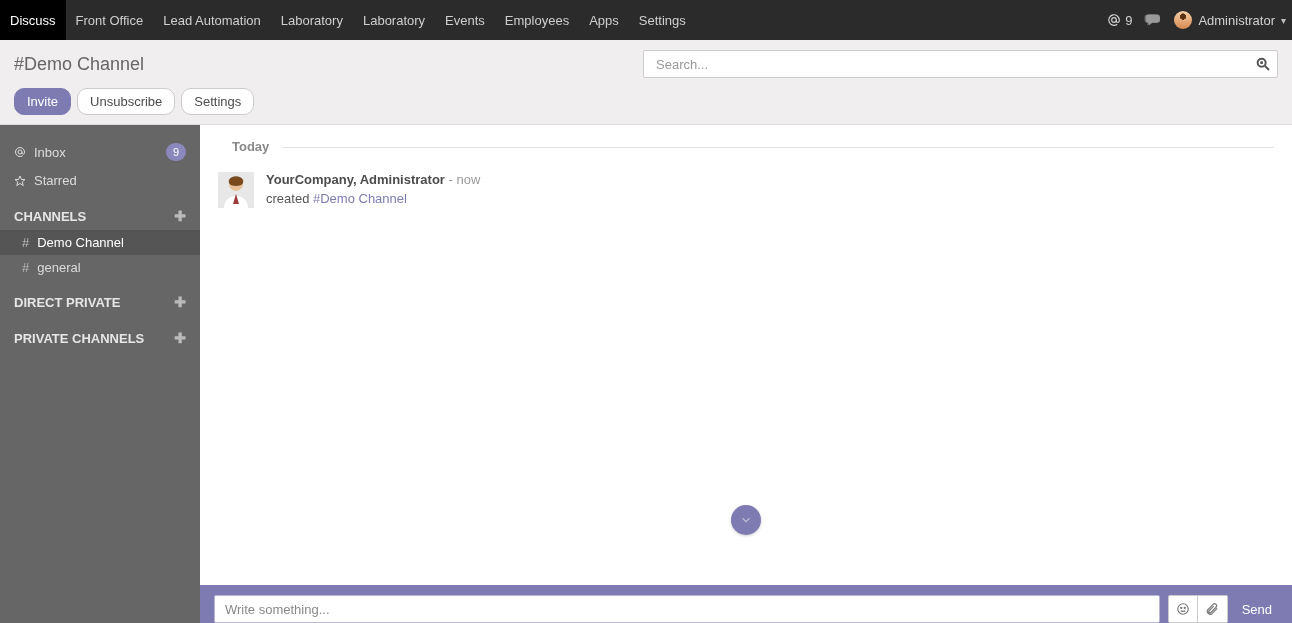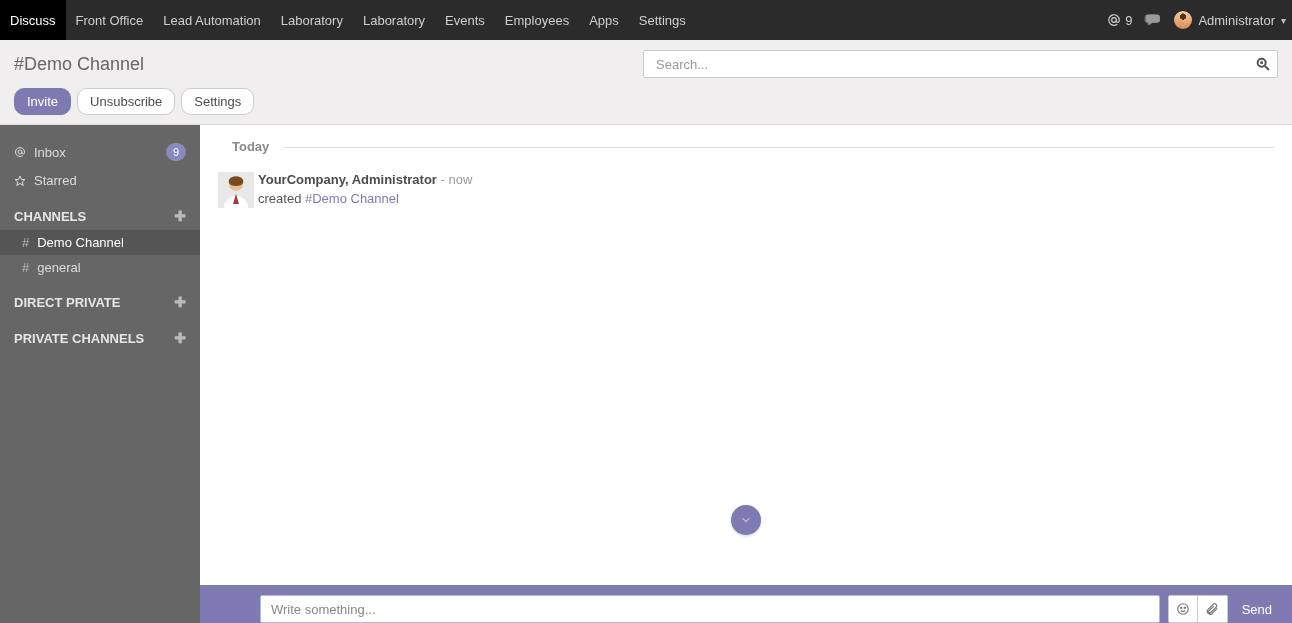--- a/index.html
+++ b/index.html
@@ -174,21 +174,21 @@
     border-top: 1px solid #e0e0e0;
   }
   .date-sep span {
     position: relative;
     background: #fff;
     padding: 0 14px;
     color: #8a8a8a;
     font-weight: bold;
     font-size: 13px;
   }
-  .msg { display: flex; gap: 4px; }
+  .msg { display: flex; gap: 12px; }
   .msg-avatar {
     width: 36px; height: 36px; border-radius: 2px;
     background: linear-gradient(#ead1bb, #d3a678);
     position: relative;
     overflow: hidden;
   }
   .msg-avatar svg { width: 36px; height: 36px; display:block; }
   .msg-body { font-size: 13px; }
   .msg-author { font-weight: bold; color: #4c4c4c; }
   .msg-time { color: #9a9a9a; }
@@ -213,21 +213,20 @@
     display: flex; align-items: center; gap: 8px;
   }
   .composer input {
     flex: 1;
     height: 28px;
     border: 1px solid #b9b7d5;
     border-radius: 2px;
     padding: 0 10px;
     font-size: 13px;
     outline: none;
-    margin-left: 46px;
   }
   .composer input::placeholder { color: #888; }
   .composer-btns { display: flex; }
   .composer-btn {
     width: 30px; height: 28px;
     background: #fff; border: 1px solid #ccc;
     display: flex; align-items: center; justify-content: center;
     cursor: pointer; color: #666;
   }
   .composer-btn:first-child { border-radius: 2px 0 0 2px; }

